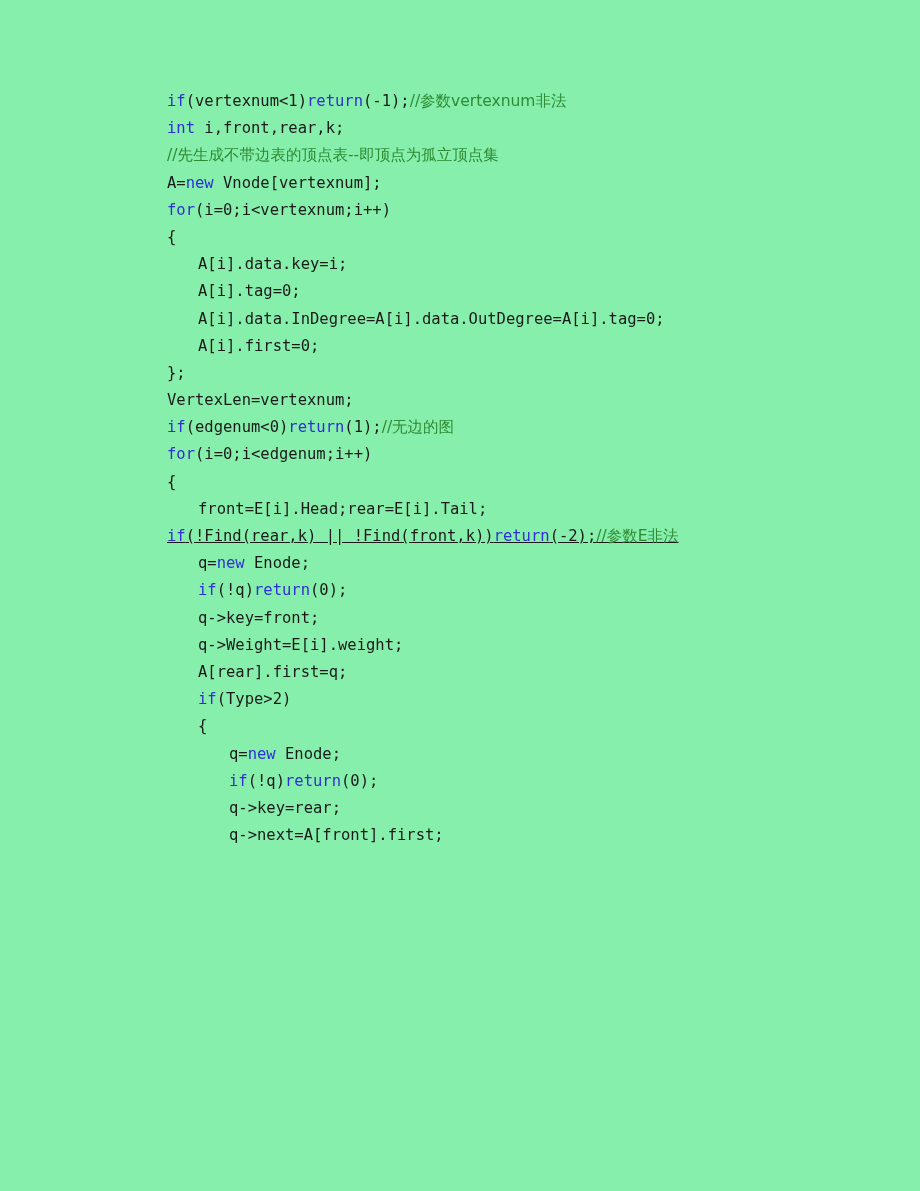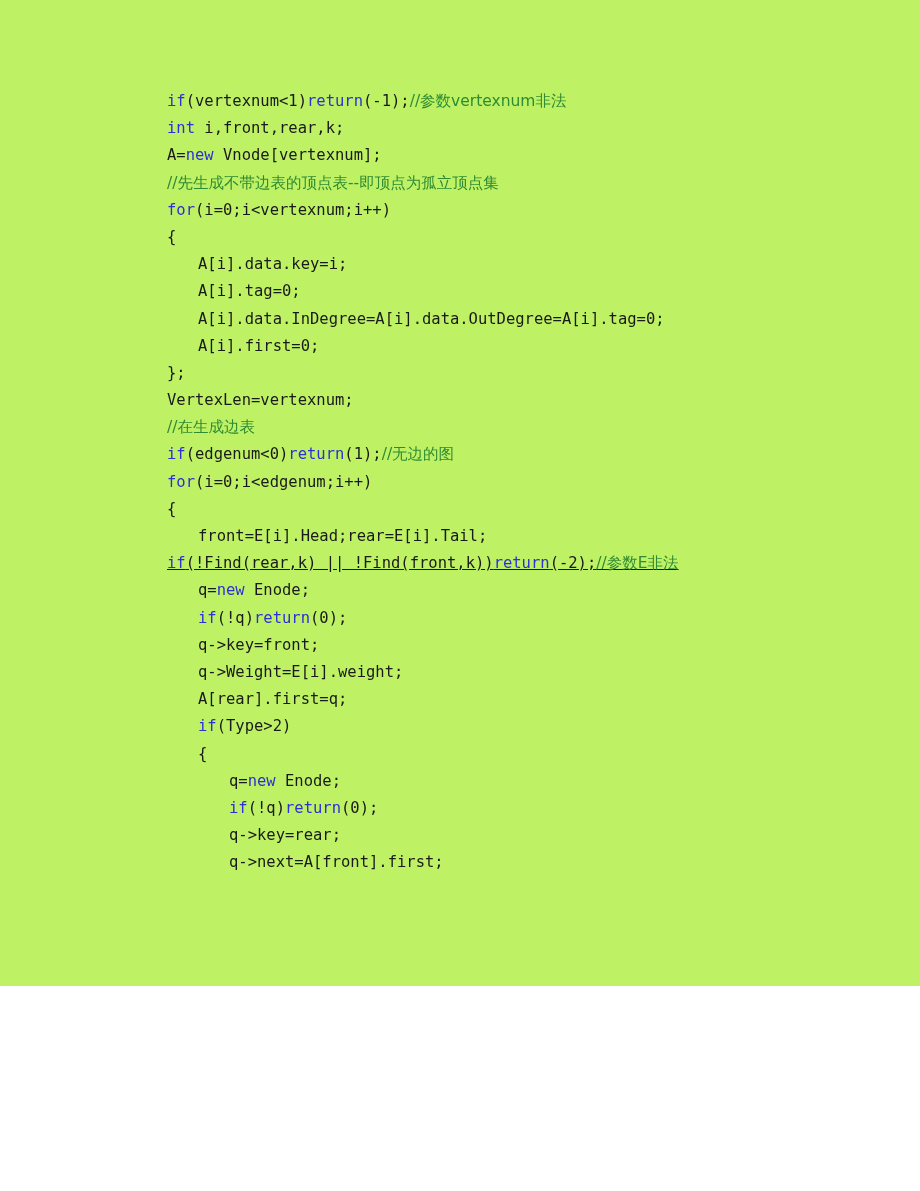--- a/index.html
+++ b/index.html
@@ -12,22 +12,22 @@
     height: 1191px;
     font-family: "DejaVu Sans Mono", "Liberation Mono", monospace;
     position: relative;
     overflow: hidden;
   }
   .page {
     position: absolute;
     left: 0;
     top: 0;
     width: 920px;
-    height: 986px;
-    background: #bef264;
+    height: 1191px;
+    background: #86efac;
   }
   .code-listing {
     position: absolute;
     left: 135px;
     top: 88px;
     width: 660px;
   }
   .code-line {
     font-size: 15.5px;
     line-height: 27.2px;
@@ -53,31 +53,30 @@
 
   .cjk { font-family: "DejaVu Sans", "Liberation Sans", sans-serif; }
 </style>
 </head>
 <body>
 
 <div class="page">
   <div class="code-listing" id="code-listing">
       <div class="code-line ind-0"><span class="tok-kw">if</span><span class="tok-txt">(vertexnum&lt;1)</span><span class="tok-kw">return</span><span class="tok-txt">(-1);</span><span class="tok-cmt cjk">//参数vertexnum非法</span></div>
       <div class="code-line ind-0"><span class="tok-kw">int</span><span class="tok-txt"> i,front,rear,k;</span></div>
+      <div class="code-line ind-0"><span class="tok-cmt cjk">//先生成不带边表的顶点表--即顶点为孤立顶点集</span></div>
       <div class="code-line ind-0"><span class="tok-txt">A=</span><span class="tok-kw">new</span><span class="tok-txt"> Vnode[vertexnum];</span></div>
-      <div class="code-line ind-0"><span class="tok-cmt cjk">//先生成不带边表的顶点表--即顶点为孤立顶点集</span></div>
       <div class="code-line ind-0"><span class="tok-kw">for</span><span class="tok-txt">(i=0;i&lt;vertexnum;i++)</span></div>
       <div class="code-line ind-0"><span class="tok-txt">{</span></div>
       <div class="code-line ind-1"><span class="tok-txt">A[i].data.key=i;</span></div>
       <div class="code-line ind-1"><span class="tok-txt">A[i].tag=0;</span></div>
       <div class="code-line ind-1"><span class="tok-txt">A[i].data.InDegree=A[i].data.OutDegree=A[i].tag=0;</span></div>
       <div class="code-line ind-1"><span class="tok-txt">A[i].first=0;</span></div>
       <div class="code-line ind-0"><span class="tok-txt">};</span></div>
       <div class="code-line ind-0"><span class="tok-txt">VertexLen=vertexnum;</span></div>
-      <div class="code-line ind-0"><span class="tok-cmt cjk">//在生成边表</span></div>
       <div class="code-line ind-0"><span class="tok-kw">if</span><span class="tok-txt">(edgenum&lt;0)</span><span class="tok-kw">return</span><span class="tok-txt">(1);</span><span class="tok-cmt cjk">//无边的图</span></div>
       <div class="code-line ind-0"><span class="tok-kw">for</span><span class="tok-txt">(i=0;i&lt;edgenum;i++)</span></div>
       <div class="code-line ind-0"><span class="tok-txt">{</span></div>
       <div class="code-line ind-1"><span class="tok-txt">front=E[i].Head;rear=E[i].Tail;</span></div>
       <div class="code-line ind-1 wrap-line"><span class="tok-kw">if</span><span class="tok-txt">(!Find(rear,k) || !Find(front,k))</span><span class="tok-kw">return</span><span class="tok-txt">(-2);</span><span class="tok-cmt cjk">//参数E非法</span></div>
       <div class="code-line ind-1"><span class="tok-txt">q=</span><span class="tok-kw">new</span><span class="tok-txt"> Enode;</span></div>
       <div class="code-line ind-1"><span class="tok-kw">if</span><span class="tok-txt">(!q)</span><span class="tok-kw">return</span><span class="tok-txt">(0);</span></div>
       <div class="code-line ind-1"><span class="tok-txt">q-&gt;key=front;</span></div>
       <div class="code-line ind-1"><span class="tok-txt">q-&gt;Weight=E[i].weight;</span></div>
       <div class="code-line ind-1"><span class="tok-txt">A[rear].first=q;</span></div>

